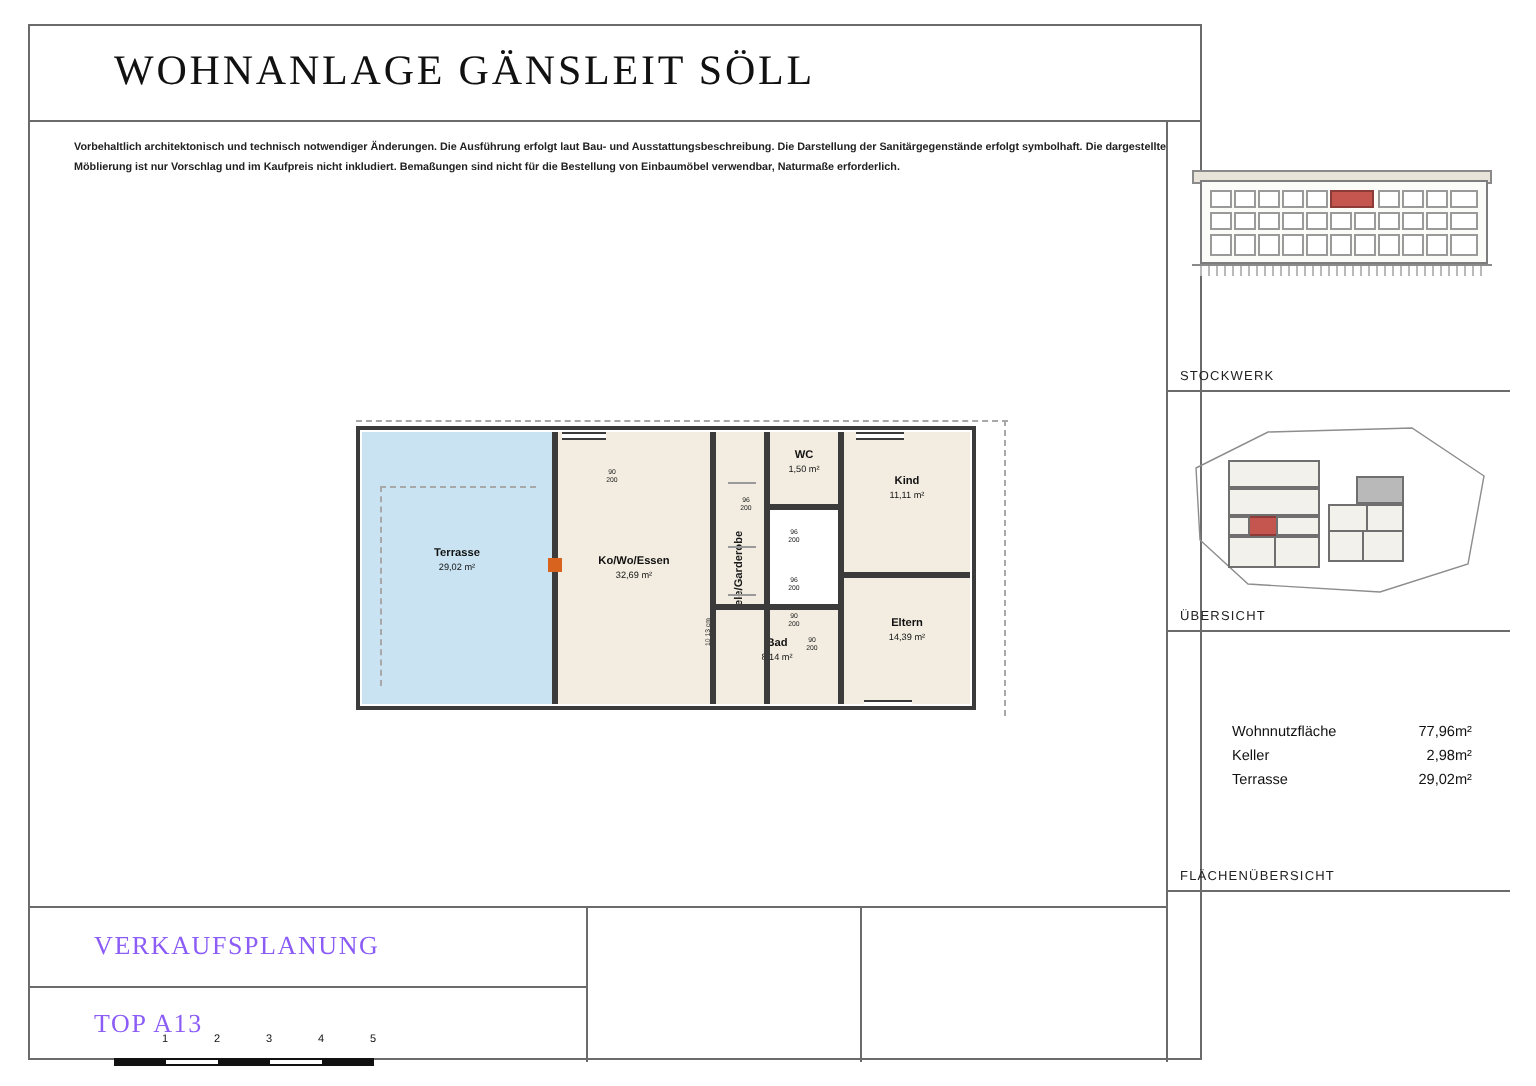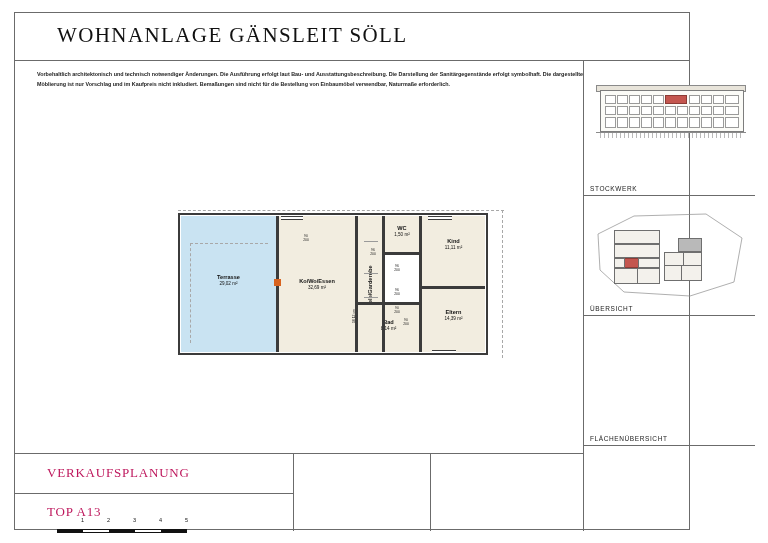--- a/index.html
+++ b/index.html
@@ -1,17 +1,17 @@
 <!DOCTYPE html>
 <html><head>
 <meta charset="utf-8">
 <style>
   html,body{margin:0;padding:0;background:#ffffff;}
   body{width:768px;height:543px;font-family:"Liberation Serif",serif;color:#1a1a1a;overflow:hidden;}
-  .sheet{position:absolute;left:14px;top:12px;width:676px;height:518px;border:1px solid #6b6b6b;background:#fff;box-sizing:border-box;}
+  .sheet{position:absolute;left:14px;top:12px;width:587px;height:518px;border:1px solid #6b6b6b;background:#fff;box-sizing:border-box;}
 
   
   .title-bar{position:absolute;left:0;top:0;width:100%;height:48px;border-bottom:1px solid #6b6b6b;box-sizing:border-box;}
   .title-text{position:absolute;left:42px;top:10px;font-size:21px;letter-spacing:1.4px;font-family:"Liberation Serif",serif;color:#111;}
 
   
   .disclaimer{position:absolute;left:22px;top:56px;width:546px;font-size:5.4px;line-height:1.85;text-align:justify;font-family:"Liberation Sans",sans-serif;color:#222;font-weight:bold;}
 
   
   .rcol{position:absolute;left:568px;top:48px;width:172px;height:470px;border-left:1px solid #6b6b6b;box-sizing:border-box;}
@@ -65,21 +65,21 @@
   
   .scalebar{position:absolute;left:42px;top:412px;width:140px;height:22px;}
   .sb-track{position:absolute;left:0;top:12px;width:130px;height:4px;background:#111;}
   .sb-white{position:absolute;top:12px;height:4px;background:#fff;border-top:1px solid #111;border-bottom:1px solid #111;box-sizing:border-box;}
   .sb-num{position:absolute;top:0;font-size:5.5px;font-family:"Liberation Sans",sans-serif;color:#111;}
 
   
   .bottom{position:absolute;left:0;top:440px;width:568px;height:78px;border-top:1px solid #6b6b6b;box-sizing:border-box;}
   .bsplit{position:absolute;top:0;width:1px;height:100%;background:#6b6b6b;}
   .bmid{position:absolute;left:0;top:39px;width:278px;height:1px;background:#6b6b6b;}
-  .btxt{position:absolute;left:32px;font-size:13px;letter-spacing:.8px;font-family:"Liberation Serif",serif;color:#be185d;}
+  .btxt{position:absolute;left:32px;font-size:13px;letter-spacing:.8px;font-family:"Liberation Serif",serif;color:#8b5cf6;}
   .bt1{top:11px;}
   .bt2{top:50px;font-family:Liberation Serif, serif;}
 </style>
 </head>
 <body>
 
 <div class="sheet">
 
   <div class="title-bar">
     <div class="title-text">WOHNANLAGE GÄNSLEIT SÖLL</div>
@@ -151,20 +151,34 @@
         <div class="blk gray" style="left:84px;top:30px;width:22px;height:12px;"></div>
         <div class="blk" style="left:70px;top:44px;width:18px;height:12px;"></div>
         <div class="blk" style="left:89px;top:44px;width:17px;height:12px;"></div>
         <div class="blk" style="left:70px;top:57px;width:16px;height:14px;"></div>
         <div class="blk" style="left:87px;top:57px;width:19px;height:14px;"></div>
       </div>
       <div class="rlabel">ÜBERSICHT</div>
     </div>
 
     <div class="rbox rbox-flaechen">
+      <div class="flaechen-list">
+        <div class="frow">
+          <span>Wohnnutzfläche</span>
+          <span class="fv">77,96m²</span>
+        </div>
+        <div class="frow">
+          <span>Keller</span>
+          <span class="fv">2,98m²</span>
+        </div>
+        <div class="frow">
+          <span>Terrasse</span>
+          <span class="fv">29,02m²</span>
+        </div>
+      </div>
       <div class="rlabel">FLÄCHENÜBERSICHT</div>
     </div>
   </div>
 
   <div class="plan-area">
 
     <div class="plan">
       <div class="outer"></div>
 
       <div class="room terrasse" style="left:3px;top:3px;width:95px;height:136px;">

